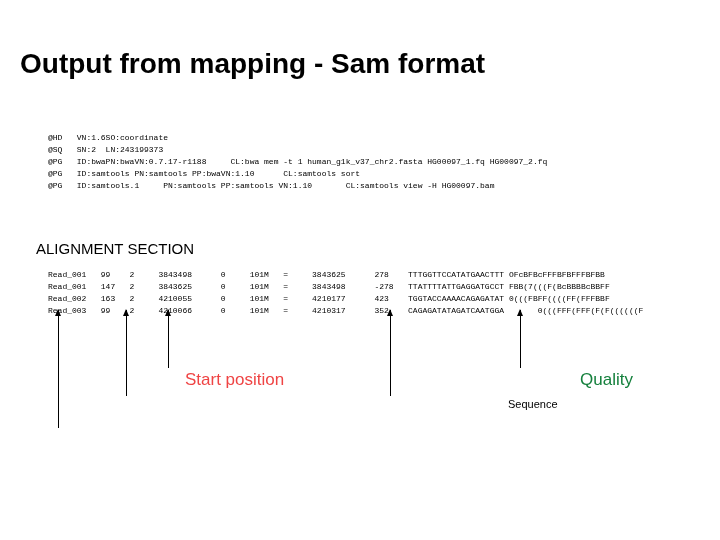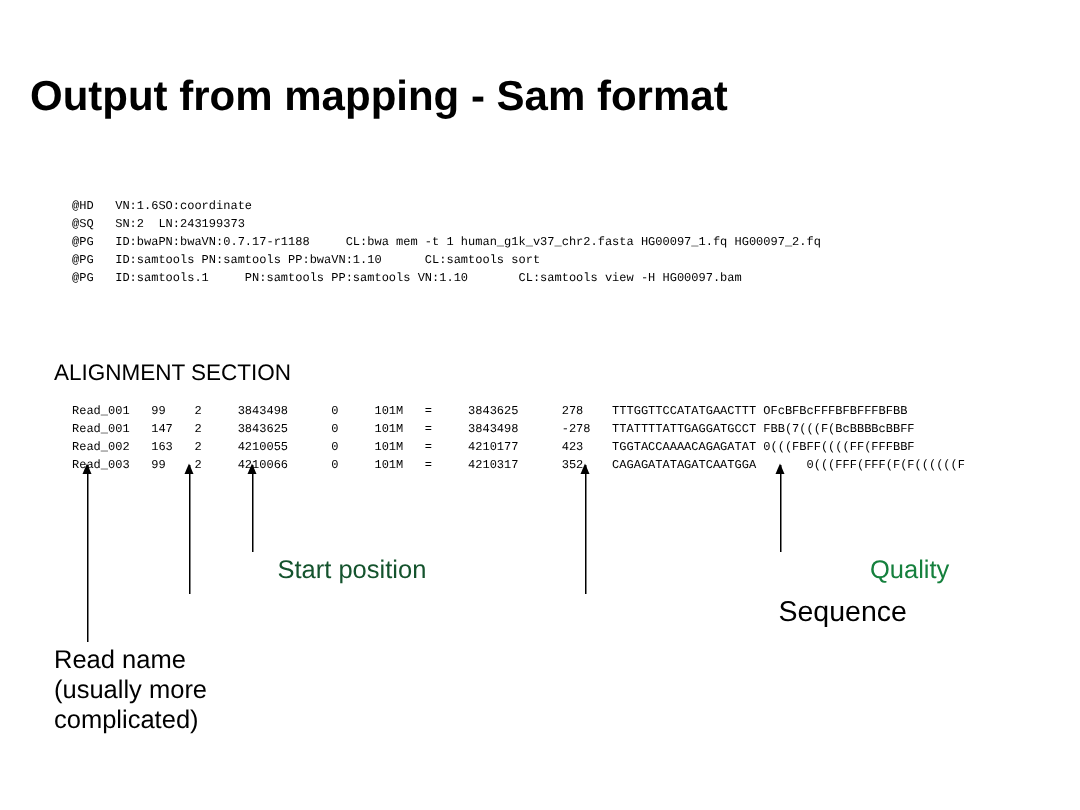--- a/index.html
+++ b/index.html
@@ -63,35 +63,35 @@
     height: 0;
     border-left: 3.5px solid transparent;
     border-right: 3.5px solid transparent;
     border-bottom: 7px solid #000;
   }
   .ann-start {
     position: absolute;
     left: 185px;
     top: 370px;
     font-size: 17px;
-    color: #14532d;
+    color: #ef4444;
     text-align: center;
   }
   .ann-ref {
     position: absolute;
     left: 160px;
     top: 398px;
     font-size: 17px;
     color: #000;
   }
   .ann-seq {
     position: absolute;
-    left: 519px;
+    left: 508px;
     top: 398px;
-    font-size: 19px;
+    font-size: 11px;
     color: #000;
     text-align: right;
   }
   .ann-qual {
     position: absolute;
     left: 580px;
     top: 370px;
     font-size: 17px;
     color: #15803d;
   }
@@ -129,15 +129,14 @@
 
   <div class="arrow" style="left:58px; top:310px; height:118px;"></div>
   <div class="arrow" style="left:126px; top:310px; height:86px;"></div>
   <div class="arrow" style="left:168px; top:310px; height:58px;"></div>
   <div class="arrow" style="left:390px; top:310px; height:86px;"></div>
   <div class="arrow" style="left:520px; top:310px; height:58px;"></div>
 
   <div class="ann-start">Start position</div>
   <div class="ann-seq">Sequence</div>
   <div class="ann-qual">Quality</div>
-  <div class="ann-read">Read name<br>(usually more<br>complicated)</div>
 
 </div>
 
 </body></html>

